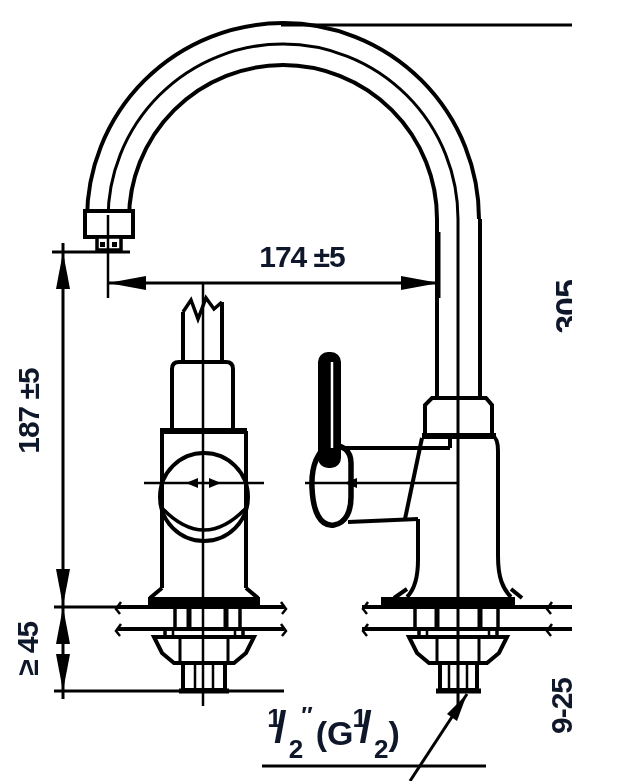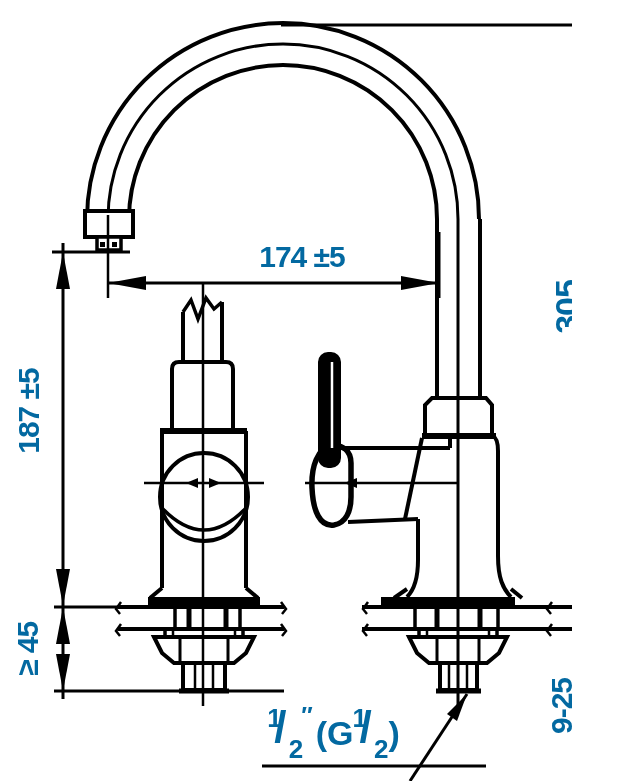--- a/index.html
+++ b/index.html
@@ -1,17 +1,17 @@
 <!DOCTYPE html>
 <html><head>
 <meta charset="utf-8">
 <style>
   html,body{margin:0;padding:0;background:#fff;}
   .stage{position:relative;width:572px;height:781px;background:#fff;overflow:hidden;
-         font-family:"Liberation Sans",sans-serif;color:#0369a1;}
+         font-family:"Liberation Sans",sans-serif;color:#0f172a;}
   .stage svg{position:absolute;left:0;top:0;}
   .dim{position:absolute;font-weight:bold;font-size:30px;letter-spacing:-1px;
        white-space:nowrap;transform:translate(-50%,-50%);line-height:1;}
   .dim-v{transform:translate(-50%,-50%) rotate(-90deg);}
   .dim-big{font-size:34px;}
   .thread{position:absolute;transform:translate(-50%,-50%);font-weight:bold;
           font-size:33px;display:flex;align-items:center;white-space:nowrap;line-height:1;}
   .fr{position:relative;display:inline-block;width:35px;height:48px;}
   .fr .n{position:absolute;left:-1px;top:-4px;font-size:26px;}
   .fr .sl{position:absolute;left:6px;top:-4px;font-size:44px;}

